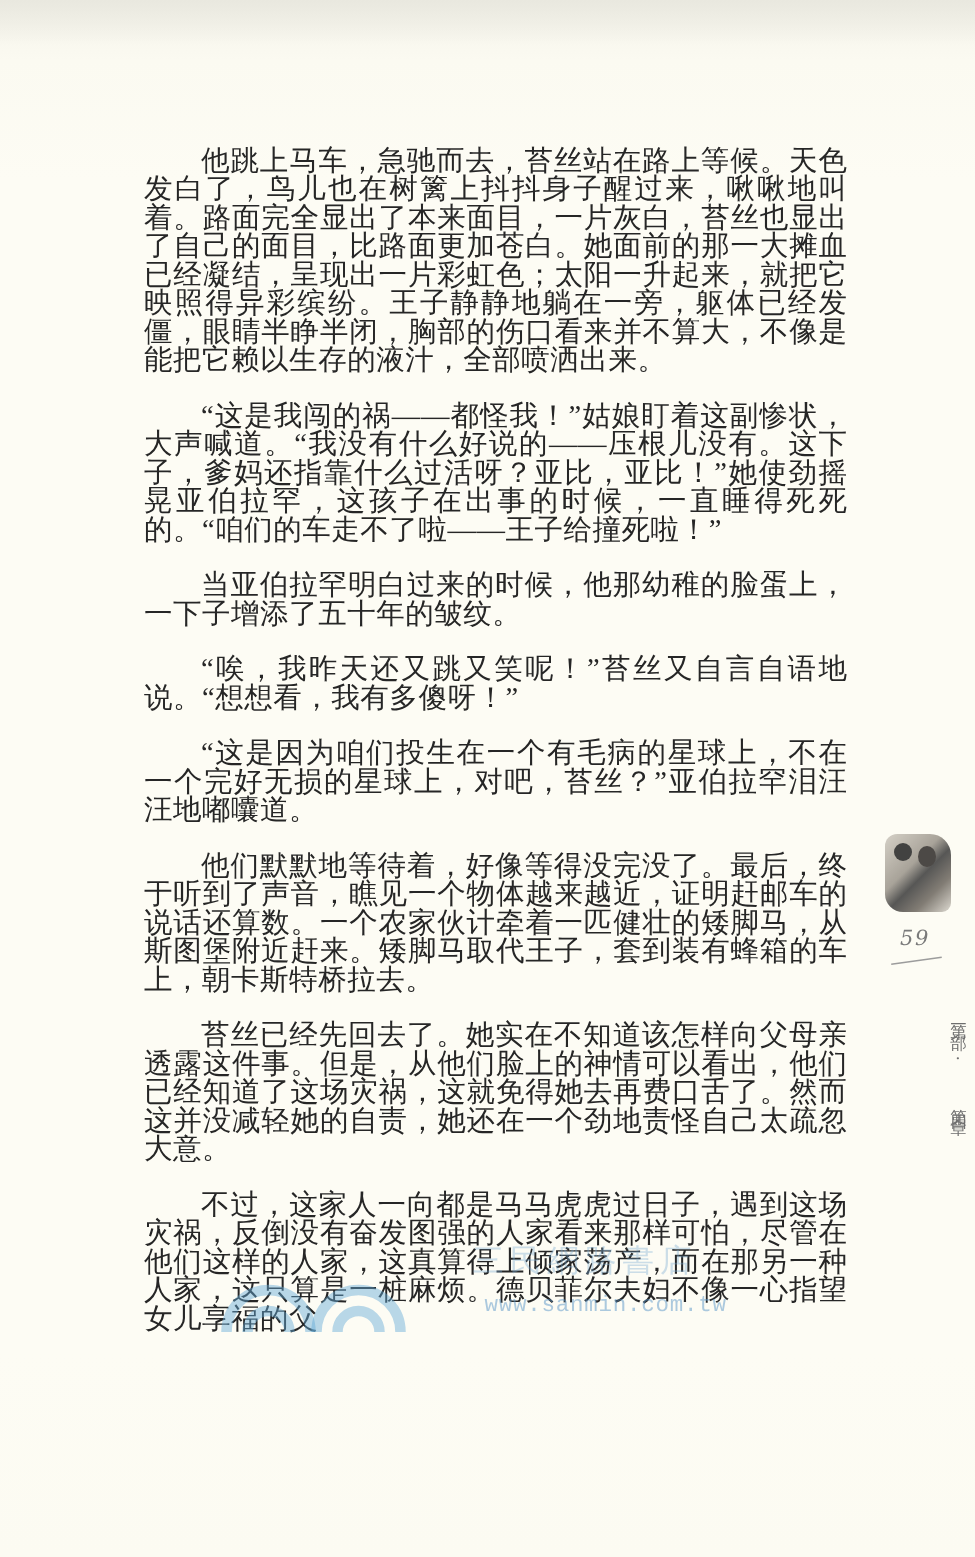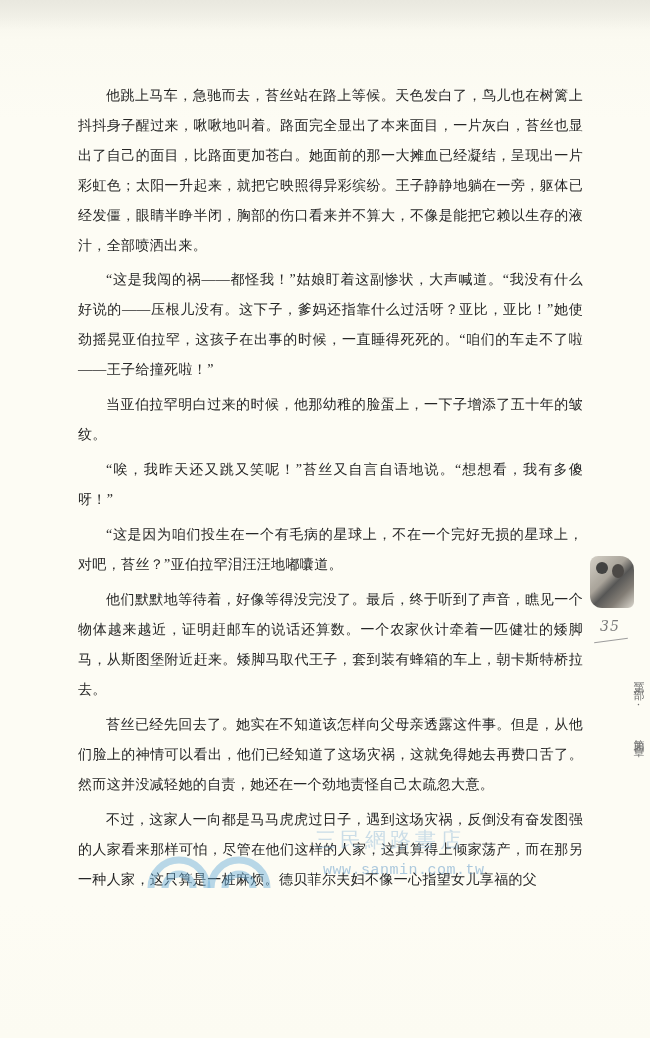--- a/index.html
+++ b/index.html
@@ -26,23 +26,23 @@
       left: 0; top: 0; width: 650px; height: 30px;
       background: linear-gradient(180deg, #e9e8df 0%, rgba(250,249,240,0) 100%);
     }
     .body-text {
       position: absolute;
       left: 78px;
       top: 80px;
       width: 505px;
     }
     .para {
-      margin: 0;
-      font-size: 14px;
-      line-height: 30px;
+      margin: 18px;
+      font-size: 19px;
+      line-height: 19px;
       text-indent: 2em;
       text-align: justify;
       letter-spacing: 0.35px;
       color: #262626;
     }
     .para.gap {
       margin-top: 5px;
       font-family: Liberation Serif, serif;
     }
     .side {
@@ -148,21 +148,21 @@
     <p class="para gap">当亚伯拉罕明白过来的时候，他那幼稚的脸蛋上，一下子增添了五十年的皱纹。</p>
     <p class="para gap">“唉，我昨天还又跳又笑呢！”苔丝又自言自语地说。“想想看，我有多傻呀！”</p>
     <p class="para gap">“这是因为咱们投生在一个有毛病的星球上，不在一个完好无损的星球上，对吧，苔丝？”亚伯拉罕泪汪汪地嘟囔道。</p>
     <p class="para gap">他们默默地等待着，好像等得没完没了。最后，终于听到了声音，瞧见一个物体越来越近，证明赶邮车的说话还算数。一个农家伙计牵着一匹健壮的矮脚马，从斯图堡附近赶来。矮脚马取代王子，套到装有蜂箱的车上，朝卡斯特桥拉去。</p>
     <p class="para gap">苔丝已经先回去了。她实在不知道该怎样向父母亲透露这件事。但是，从他们脸上的神情可以看出，他们已经知道了这场灾祸，这就免得她去再费口舌了。然而这并没减轻她的自责，她还在一个劲地责怪自己太疏忽大意。</p>
     <p class="para gap">不过，这家人一向都是马马虎虎过日子，遇到这场灾祸，反倒没有奋发图强的人家看来那样可怕，尽管在他们这样的人家，这真算得上倾家荡产，而在那另一种人家，这只算是一桩麻烦。德贝菲尔夫妇不像一心指望女儿享福的父</p>
   </div>
 
   <div class="side">
     <div class="thumb"></div>
-    <div class="page-num">35</div>
+    <div class="page-num">59</div>
     <div class="rule"></div>
     <div class="chapter">
       <span>第一部</span>
       <span>·</span>
       <span>第四章</span>
     </div>
   </div>
 
   <div class="watermark">
     <svg class="wm-arcs" viewBox="0 0 130 60">

